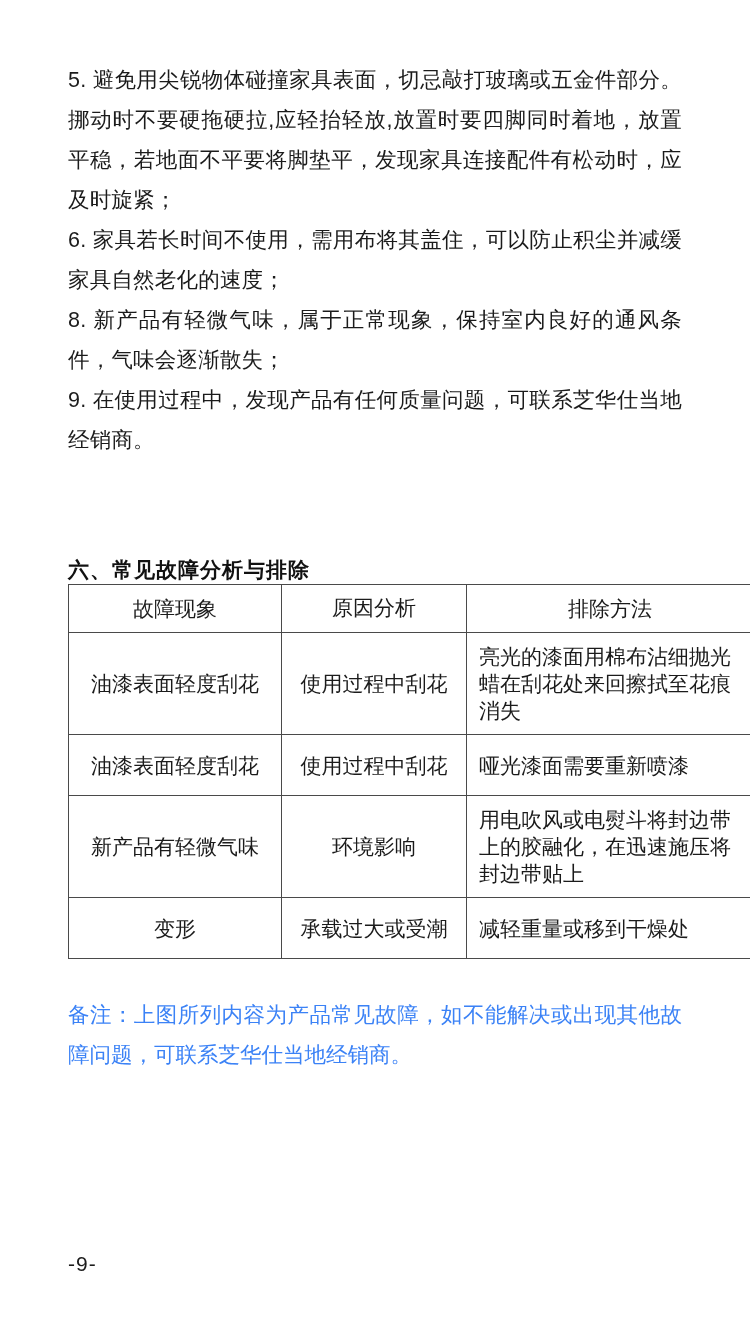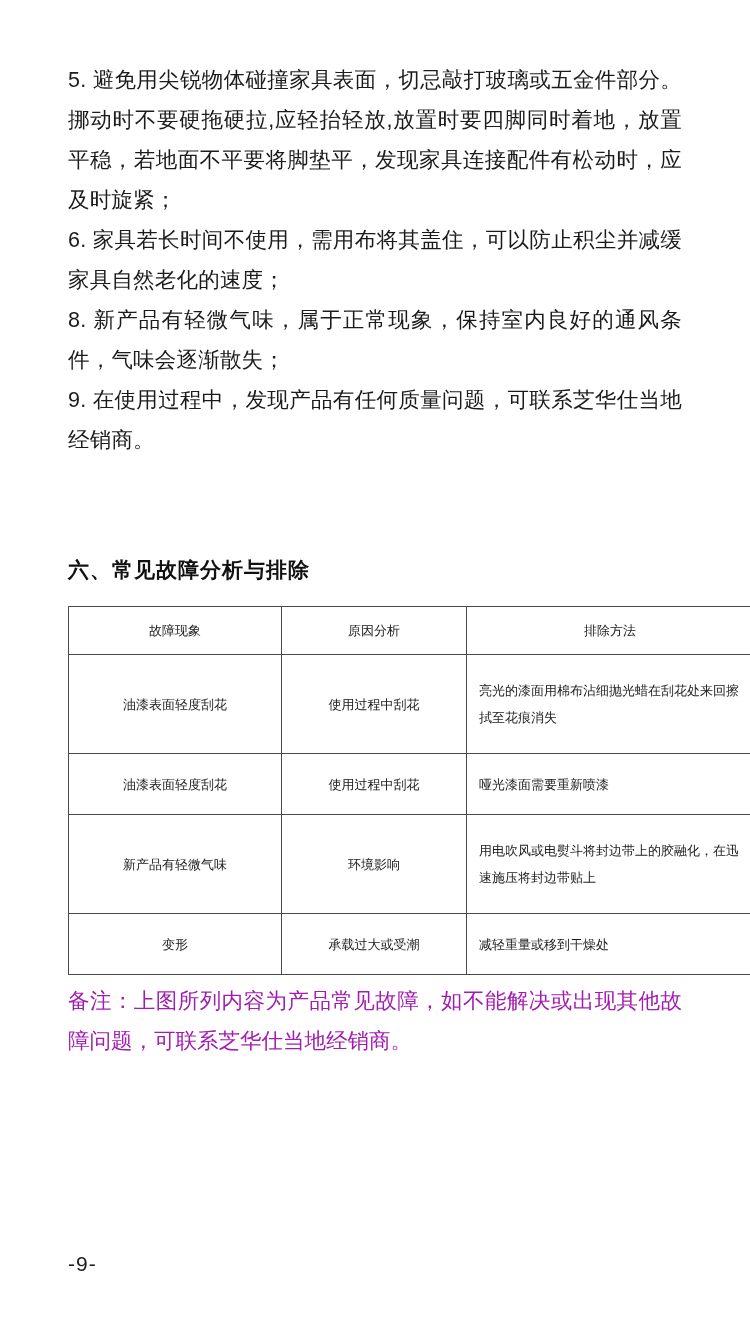--- a/index.html
+++ b/index.html
@@ -34,55 +34,54 @@
     color: #1b1b1b;
   }
   .para.tight {
     letter-spacing: -0.3px;
   }
   .section-title {
     font-size: 21px;
     font-weight: bold;
     letter-spacing: 1px;
     margin-top: 96px;
-    margin-bottom: 22px;
     color: #111;
   }
   table.fault-table {
     border-collapse: collapse;
     width: 610px;
     table-layout: fixed;
     margin: 0;
   }
   table.fault-table td, table.fault-table th {
     border: 1px solid #4a4a4a;
-    font-size: 13px;
+    font-size: 21px;
     line-height: 27px;
     color: #1b1b1b;
     font-weight: normal;
     padding: 10px 12px;
     vertical-align: middle;
   }
   table.fault-table th {
     text-align: center;
     height: 26px;
   }
   .col-a { width: 188px; }
   .col-b { width: 160px; font-family: Liberation Serif, serif; }
   .col-c { width: 262px; }
   .cell-center { text-align: center; border-radius: 25px; }
   .cell-left { text-align: left; }
   .row-tall td { height: 78px; }
   .row-mid td { height: 40px; }
   .note {
     font-size: 21.5px;
     line-height: 40px;
-    margin-top: 6px;
+    margin-top: 36px;
     text-align: justify;
-    color: #a21caf;
+    color: #3b82f6;
   }
   .page-number {
     position: absolute;
     left: 68px;
     bottom: 58px;
     font-size: 21px;
     letter-spacing: 1px;
     color: #1b1b1b;
   }
 </style>

